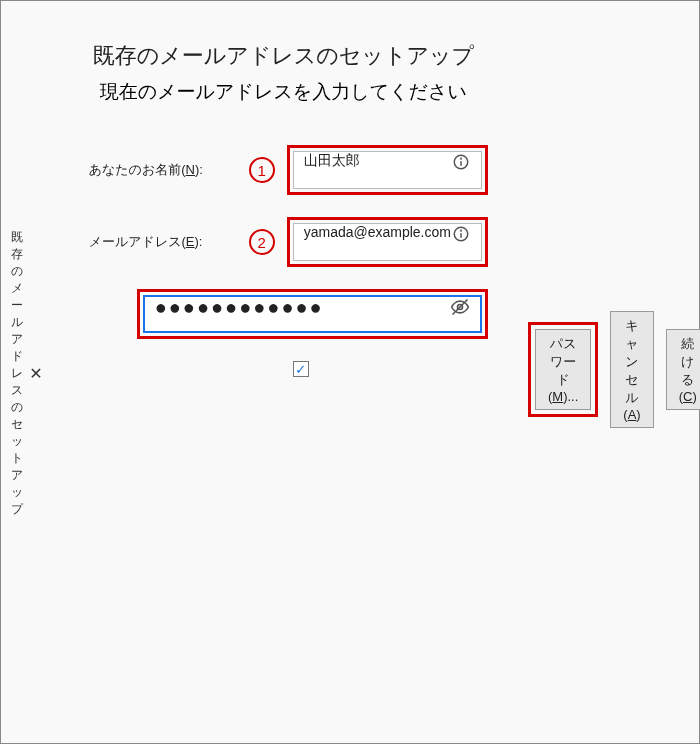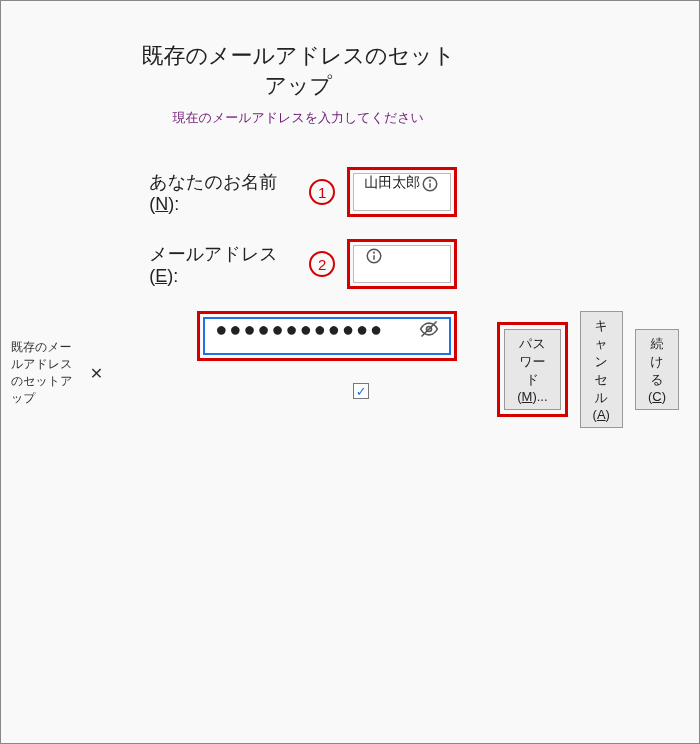--- a/index.html
+++ b/index.html
@@ -42,34 +42,34 @@
     }
     .heading {
       text-align: center;
       font-size: 22px;
       font-weight: 400;
       color: #222;
       margin-bottom: 8px;
     }
     .subheading {
       text-align: center;
-      font-size: 13px;
-      color: #701a75;
+      font-size: 19px;
+      color: #000000;
       margin-bottom: 40px;
     }
     .form-row {
       display: flex;
       align-items: center;
       margin-bottom: 22px;
       position: relative;
     }
     .form-label {
       width: 150px;
       text-align: left;
-      font-size: 18px;
+      font-size: 13px;
       color: #222;
       padding-left: 10px;
     }
     .form-label u { text-decoration: underline; }
     .circnum {
       position: absolute;
       left: 170px;
       top: 50%;
       transform: translateY(-50%);
       width: 26px;
@@ -216,20 +216,21 @@
       </div>
     </div>
 
     <div class="form-row">
       <div class="form-label">
         <span>メールアドレス(</span><u>E</u><span>):</span>
       </div>
       <div class="circnum">2</div>
       <div class="input-box-wrap red-frame">
         <div class="input-box">
+          <span class="input-value">yamada@example.com</span>
           <span class="info-icon">
             <svg viewBox="0 0 24 24" width="18" height="18" fill="none" stroke="#555" stroke-width="2">
                 <circle cx="12" cy="12" r="9"></circle>
                 <line x1="12" y1="11" x2="12" y2="17"></line>
                 <circle cx="12" cy="7.5" r="0.5" fill="#555"></circle>
               </svg>
           </span>
         </div>
       </div>
     </div>

